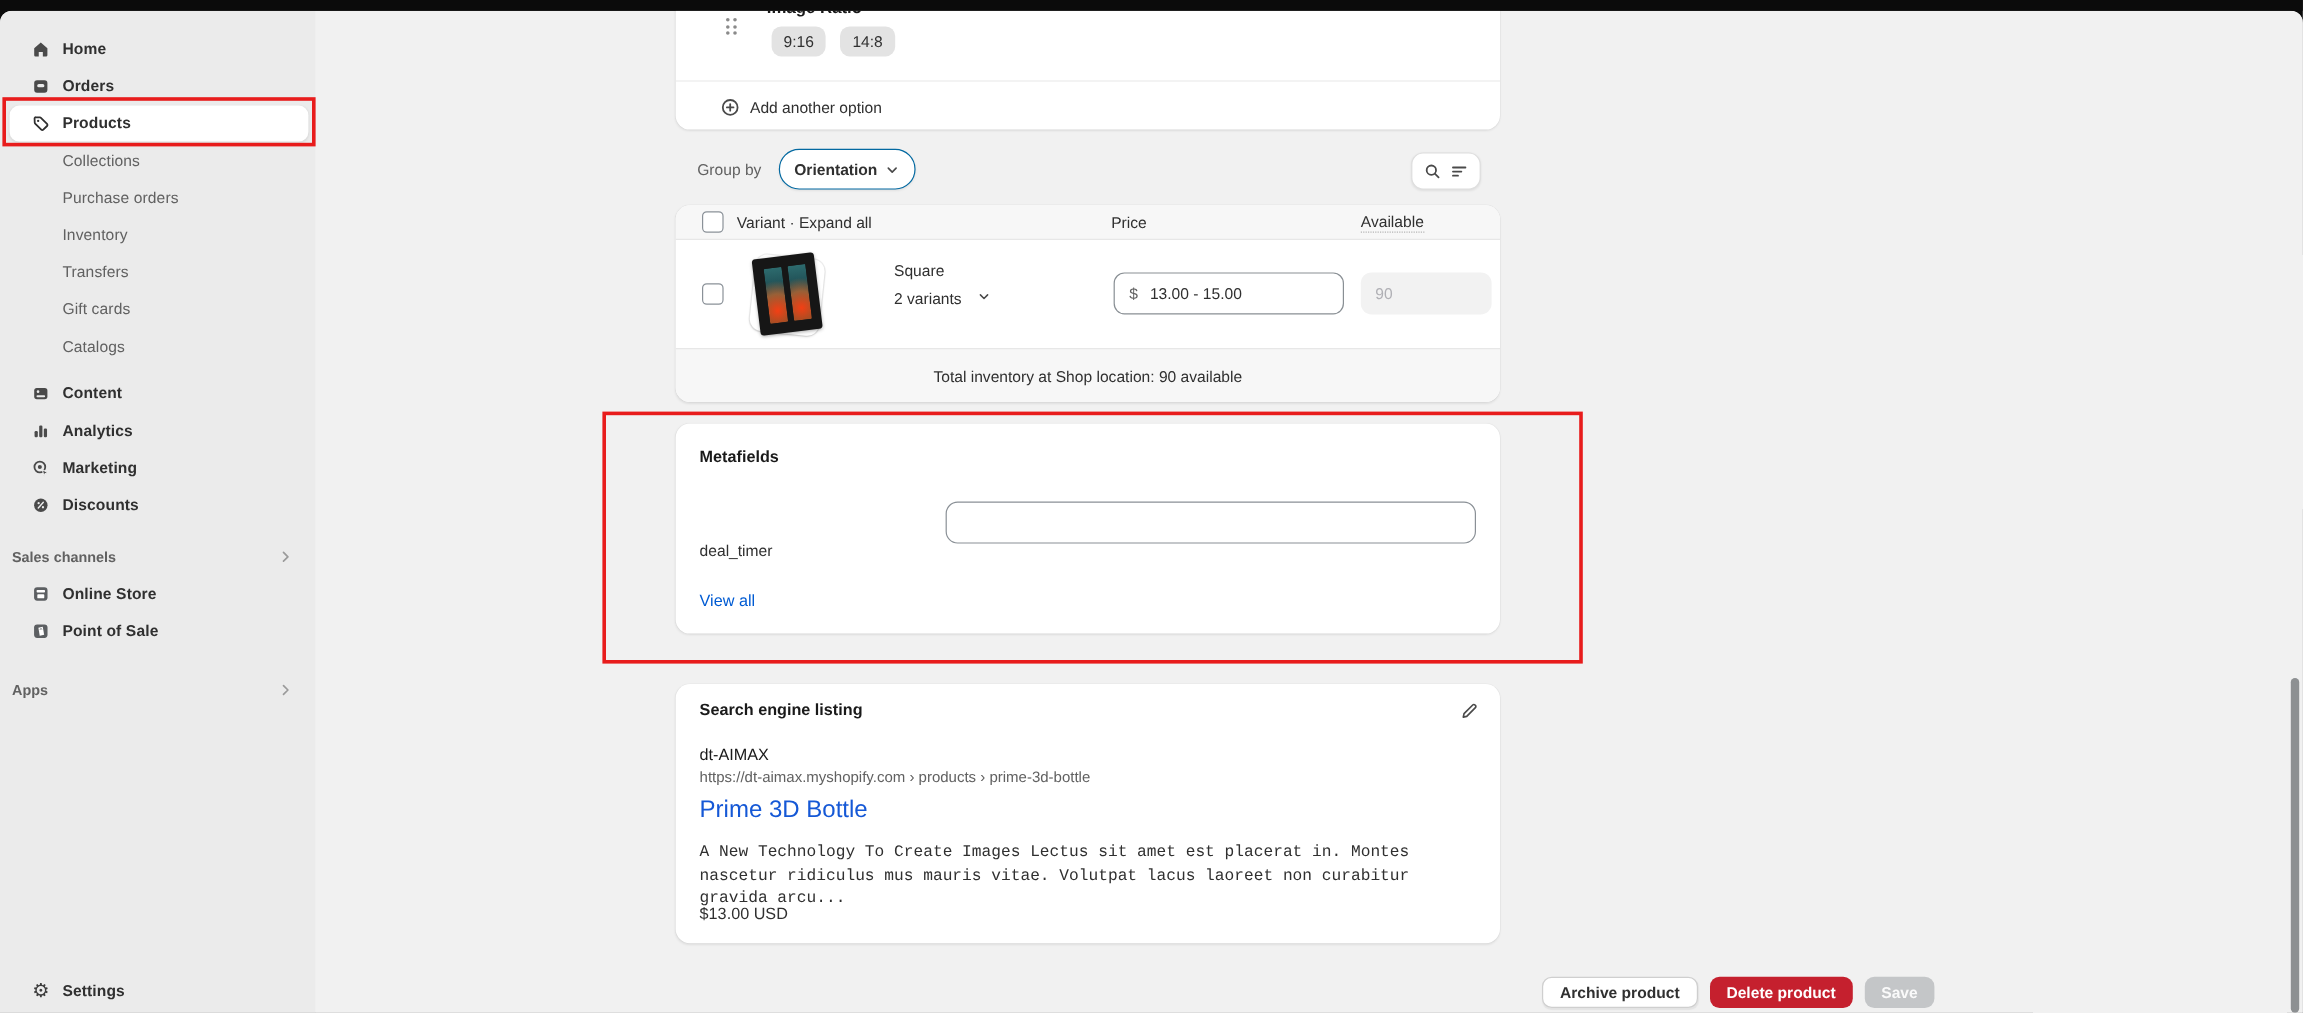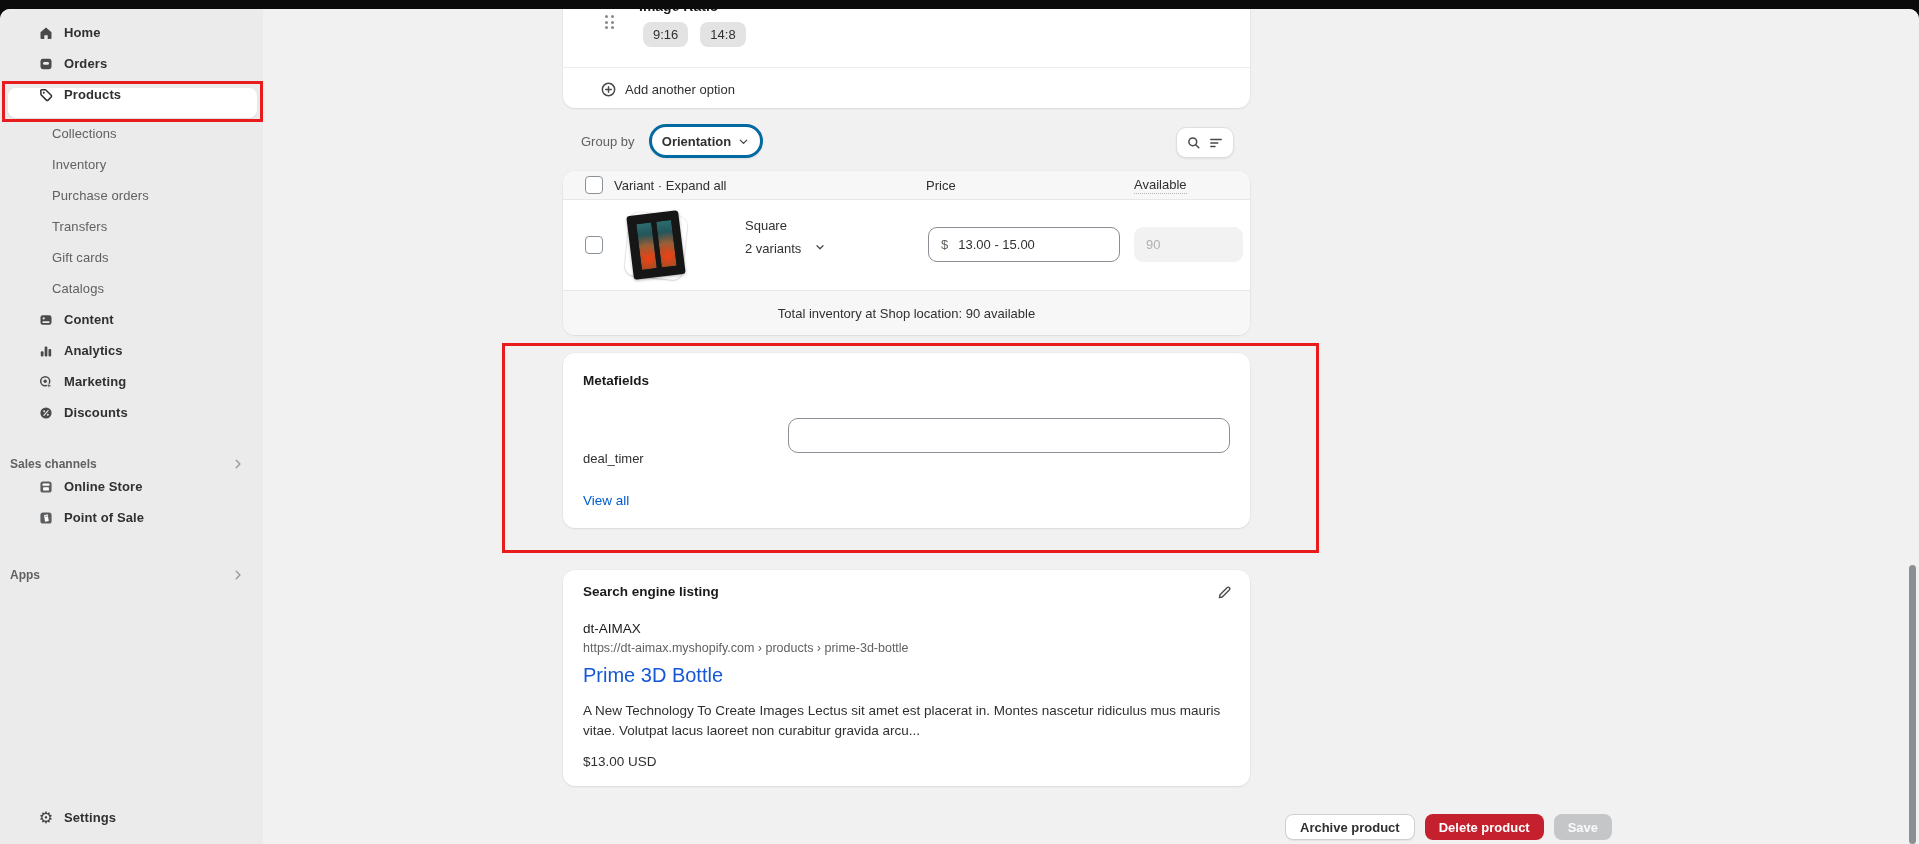--- a/index.html
+++ b/index.html
@@ -7,21 +7,21 @@
   body { background:#0b0b0b; font-family:"Liberation Sans","DejaVu Sans",sans-serif; color:#303030; }
 
   #topbar { position:absolute; left:0; top:0; width:1919px; height:9px; background:#0b0b0b; z-index:5; }
 
   #frame { position:absolute; left:0; top:9px; width:1919px; height:835px;
            border-radius:10px 10px 0 0; overflow:hidden; background:#f1f1f1; }
 
   
   #sidebar { position:absolute; left:0; top:0; width:263px; height:835px; background:#ebebeb; }
   .nav-col { position:absolute; left:0; top:16px; right:0; display:flex; flex-direction:column; }
-  .nav-item { height:31px; display:flex; padding-left:26px; cursor:pointer; position:relative;margin-left:12px; }
+  .nav-item { height:31px; display:flex; align-items:center; padding-left:26px; cursor:pointer; position:relative; }
   .nav-icon { width:16px; height:16px; display:inline-flex; align-items:center; justify-content:center; margin-right:10px; flex:0 0 16px; }
   .nav-label { font-size:13px; font-weight:600; color:#303030; letter-spacing:.1px; }
   .nav-sub { height:31px; display:flex; align-items:center; padding-left:52px; cursor:pointer; }
   .nav-sub .nav-label { color:#616161; font-weight:500; }
   .nav-gap-sm { height:8px; } .nav-gap-md { height:12px; } .nav-gap-lg { height:18px; }
   .nav-header { height:31px; display:flex; align-items:center; justify-content:space-between; padding:0 18px 0 10px; }
   .nav-header .hdr-label { font-size:12px; font-weight:600; color:#616161; }
   .sel-pill { position:absolute; left:8px; top:79px; width:249px; height:30px; background:#ffffff; border-radius:8px;
               box-shadow:0 1px 2px rgba(0,0,0,.08); z-index:0; }
   .nav-item.selected { z-index:1; }
@@ -43,21 +43,21 @@
   .chip-row { position:absolute; left:80px; top:57px; display:flex; gap:12px; }
   .chip { height:25px; padding:0 10px; background:#e3e3e3; border-radius:8px; font-size:13px; font-weight:500;
           color:#303030; display:flex; align-items:center; }
   #opt-divider { position:absolute; left:0; top:102px; width:687px; border-top:1px solid #ebebeb; }
   #add-option { position:absolute; left:37px; top:112px; height:24px; display:flex; align-items:center; gap:8px; cursor:pointer; }
   #add-option span.lbl { font-size:13px; font-weight:500; color:#303030; }
 
   
   #groupby-label { position:absolute; left:318px; top:125px; font-size:13px; color:#616161; }
   #groupby-btn { position:absolute; left:386px; top:115px; width:114px; height:34px; background:#fff;
-                 border:3px solid #0369a1; border-radius:17px; box-shadow:0 1px 2px rgba(0,0,0,.08);
+                 border:1px solid #0369a1; border-radius:17px; box-shadow:0 1px 2px rgba(0,0,0,.08);
                  display:flex; align-items:center; justify-content:center; gap:6px; cursor:pointer; }
   #groupby-btn .lbl { font-size:13px; font-weight:600; color:#303030; }
   #searchfilter-btn { position:absolute; left:913px; top:118px; width:58px; height:31px; background:#fff;
                       border:1px solid #dedede; border-radius:10px; box-shadow:0 1px 2px rgba(0,0,0,.08);
                       display:flex; align-items:center; justify-content:center; gap:6px; cursor:pointer; }
 
   
   #table-card { left:300px; top:162px; width:687px; height:164px; overflow:hidden; }
   .t-header { position:absolute; left:0; top:0; width:687px; height:29px; background:#f7f7f7; border-bottom:1px solid #e7e7e7; }
   .t-row { position:absolute; left:0; top:29px; width:687px; height:90px; background:#fff; }
@@ -101,21 +101,21 @@
               font-family:"Liberation Sans","DejaVu Sans",sans-serif; }
   #mf-viewall { position:absolute; left:20px; top:140px; font-size:13.5px; color:#005bd3; cursor:pointer; text-decoration:none; }
 
   
   #seo-card { left:300px; top:545px; width:687px; height:216px;margin-top:16px; }
   #seo-title { position:absolute; left:20px; top:14px; font-size:13.5px; font-weight:700; color:#1a1a1a; }
   #seo-edit { position:absolute; right:16px; top:12px; width:20px; height:20px; display:flex; align-items:center; justify-content:center; cursor:pointer; }
   #seo-site { position:absolute; left:20px; top:51px; font-size:13.5px; color:#1a1a1a; }
   #seo-url { position:absolute; left:20px; top:71px; font-size:12.5px; color:#616161; }
   #seo-pagetitle { position:absolute; left:20px; top:94px; font-size:20px; color:#1558d6; cursor:pointer; }
-  #seo-desc { position:absolute; left:20px; top:131px; width:645px; font-size:13.5px; line-height:1.45; color:#303030; }
+  #seo-desc { position:absolute; left:20px; top:131px; width:645px; font-size:13.5px; line-height:1.45; color:#303030;font-family:Liberation Mono, monospace; }
   #seo-price { position:absolute; left:20px; top:184px; font-size:13.5px; color:#303030; }
 
   
   #actions { position:absolute; left:1022px; top:805px; display:flex; gap:10px; }
   .btn { height:26px; border-radius:8px; font-size:13px; font-weight:600; display:flex; align-items:center;
          justify-content:center; padding:0 14px; cursor:pointer; border:none;
          font-family:"Liberation Sans","DejaVu Sans",sans-serif; }
   #btn-archive { background:#fff; color:#303030; border:1px solid #cfcfcf; box-shadow:0 1px 1px rgba(0,0,0,.06); }
   #btn-delete { background:#c5202e; color:#fff; }
   #btn-save { background:#c4c6c8; color:#fafafa; cursor:default; }
@@ -160,24 +160,24 @@
               <path d="M2.8 3.7c0-.55.45-1 1-.97l3.5.13c.3.01.58.13.79.34l5.1 5.1c.47.47.47 1.23 0 1.7l-3.1 3.1c-.47.47-1.23.47-1.7 0l-5.1-5.1a1.1 1.1 0 0 1-.33-.76Z" fill="none" stroke="#303030" stroke-width="1.5"></path>
               <circle cx="5.8" cy="5.8" r=".95" fill="#303030"></circle>
             </svg>
         </span>
         <span class="nav-label">Products</span>
       </div>
       <div class="nav-sub">
           <span class="nav-label">Collections</span>
         </div>
       <div class="nav-sub">
+          <span class="nav-label">Purchase orders</span>
+        </div>
+      <div class="nav-sub">
           <span class="nav-label">Inventory</span>
-        </div>
-      <div class="nav-sub">
-          <span class="nav-label">Purchase orders</span>
         </div>
       <div class="nav-sub">
           <span class="nav-label">Transfers</span>
         </div>
       <div class="nav-sub">
           <span class="nav-label">Gift cards</span>
         </div>
       <div class="nav-sub">
           <span class="nav-label">Catalogs</span>
         </div>

